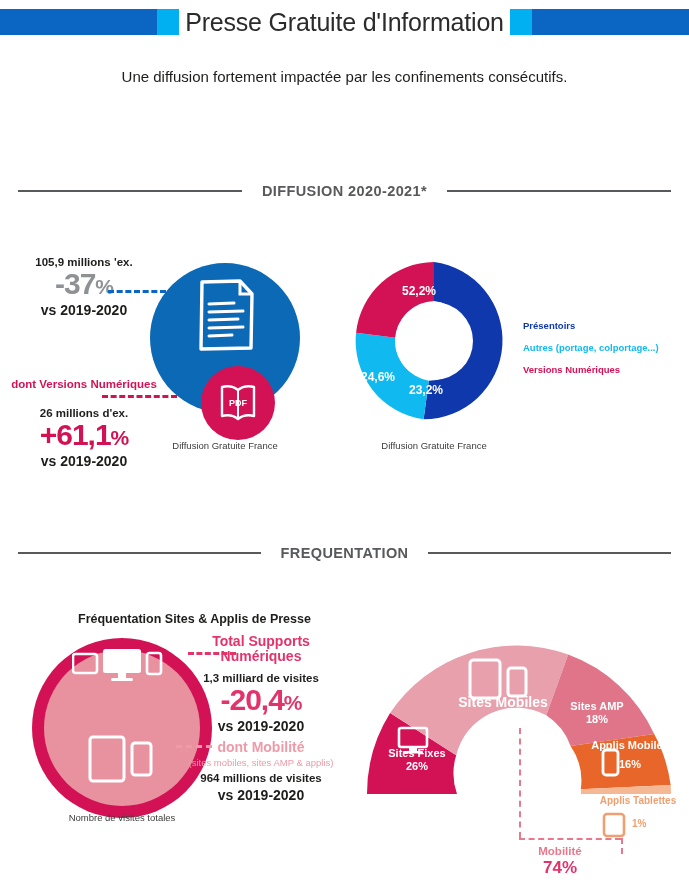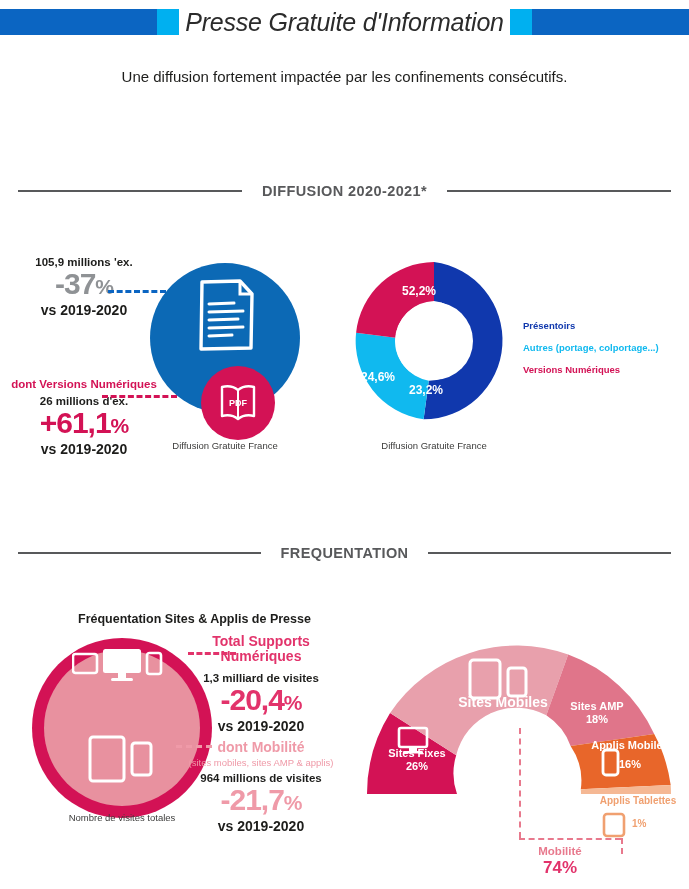--- a/index.html
+++ b/index.html
@@ -10,21 +10,21 @@
     color:#1d1d1b;
   }
   .abs{position:absolute;}
 
   
   #header{left:0;top:7px;width:689px;height:30px;display:flex;align-items:center;}
   .hbar{height:26px;background:#0b65c2;flex:1 1 auto;}
   .hsq{width:22px;height:26px;background:#00b0f0;flex:0 0 auto;}
   #header-title{
     font-size:25px;font-weight:400;color:#2b2b2b;white-space:nowrap;
-    padding:0 6px;line-height:26px;letter-spacing:-0.2px;flex:0 0 auto;font-style:italic;
+    padding:0 6px;line-height:26px;letter-spacing:-0.2px;flex:0 0 auto;
   }
   #subtitle{
     left:0;top:68px;width:689px;text-align:center;
     font-size:15px;color:#1d1d1b;
   }
 
   
   .section-head{left:18px;width:653px;display:flex;align-items:center;gap:20px;}
   .section-head .rule{flex:1 1 auto;height:2px;background:#58595b;}
   .section-head .stitle{
@@ -101,21 +101,21 @@
 <div class="abs" id="diff-left-text">
   <div class="lbl-val" style="margin-top:4px;">105,9 millions 'ex.</div>
   <div class="lbl-big" style="color:#8f9295;margin-top:1px;">
     <span>-37</span><span class="pct">%</span>
   </div>
   <div class="lbl-vs" style="margin-top:3px;">vs 2019-2020</div>
 </div>
 
 <div class="abs" id="diff-left-text2">
   <div class="lbl-kicker" style="color:#d31255;font-size:11.5px;">dont Versions Numériques</div>
-  <div class="lbl-val" style="margin-top:4px;">26 millions d'ex.</div>
+  <div class="lbl-val" style="margin-top:16px;">26 millions d'ex.</div>
   <div class="lbl-big" style="color:#d31255;margin-top:1px;">
     <span>+61,1</span><span class="pct">%</span>
   </div>
   <div class="lbl-vs" style="margin-top:3px;">vs 2019-2020</div>
 </div>
 
 <div class="abs dash-blue" style="left:108px;top:290px;width:58px;"></div>
 <div class="abs dash-red" style="left:102px;top:395px;width:75px;"></div>
 
 <div class="abs" id="blue-circle"></div>
@@ -194,23 +194,20 @@
 <div class="abs" id="freq-text">
   <div class="lbl-kicker" style="color:#e2336b;font-size:14px;text-align:center;">Total Supports Numériques</div>
   <div class="lbl-val" style="margin-top:7px;">1,3 milliard de visites</div>
   <div class="lbl-big" style="color:#e2336b;margin-top:1px;">
     <span>-20,4</span><span class="pct">%</span>
   </div>
   <div class="lbl-vs" style="margin-top:3px;">vs 2019-2020</div>
   <div class="lbl-kicker" style="color:#ef9aa8;font-size:14px;margin-top:6px;">dont Mobilité</div>
   <div style="color:#ef9aa8;font-size:9.5px;margin-top:2px;">(sites mobiles, sites AMP &amp; applis)</div>
   <div class="lbl-val" style="margin-top:4px;">964 millions de visites</div>
-  <div class="lbl-big" style="color:#ef9aa8;margin-top:1px;">
-    <span>-21,7</span><span class="pct">%</span>
-  </div>
   <div class="lbl-vs" style="margin-top:3px;">vs 2019-2020</div>
 </div>
 
 <div class="abs dash-red" style="left:188px;top:652px;width:48px;border-top-color:#e2336b;"></div>
 <div class="abs dash-red" style="left:176px;top:745px;width:36px;border-top-color:#ef9aa8;"></div>
 
 <div class="abs" id="gauge">
   <svg viewBox="0 0 318 170" width="318" height="170">
 
     <path d="M7 162 A152 152 0 0 1 30.1 81.1 L96.2 123.3 A62 62 0 0 0 97 162 Z" fill="#d31255"></path>

